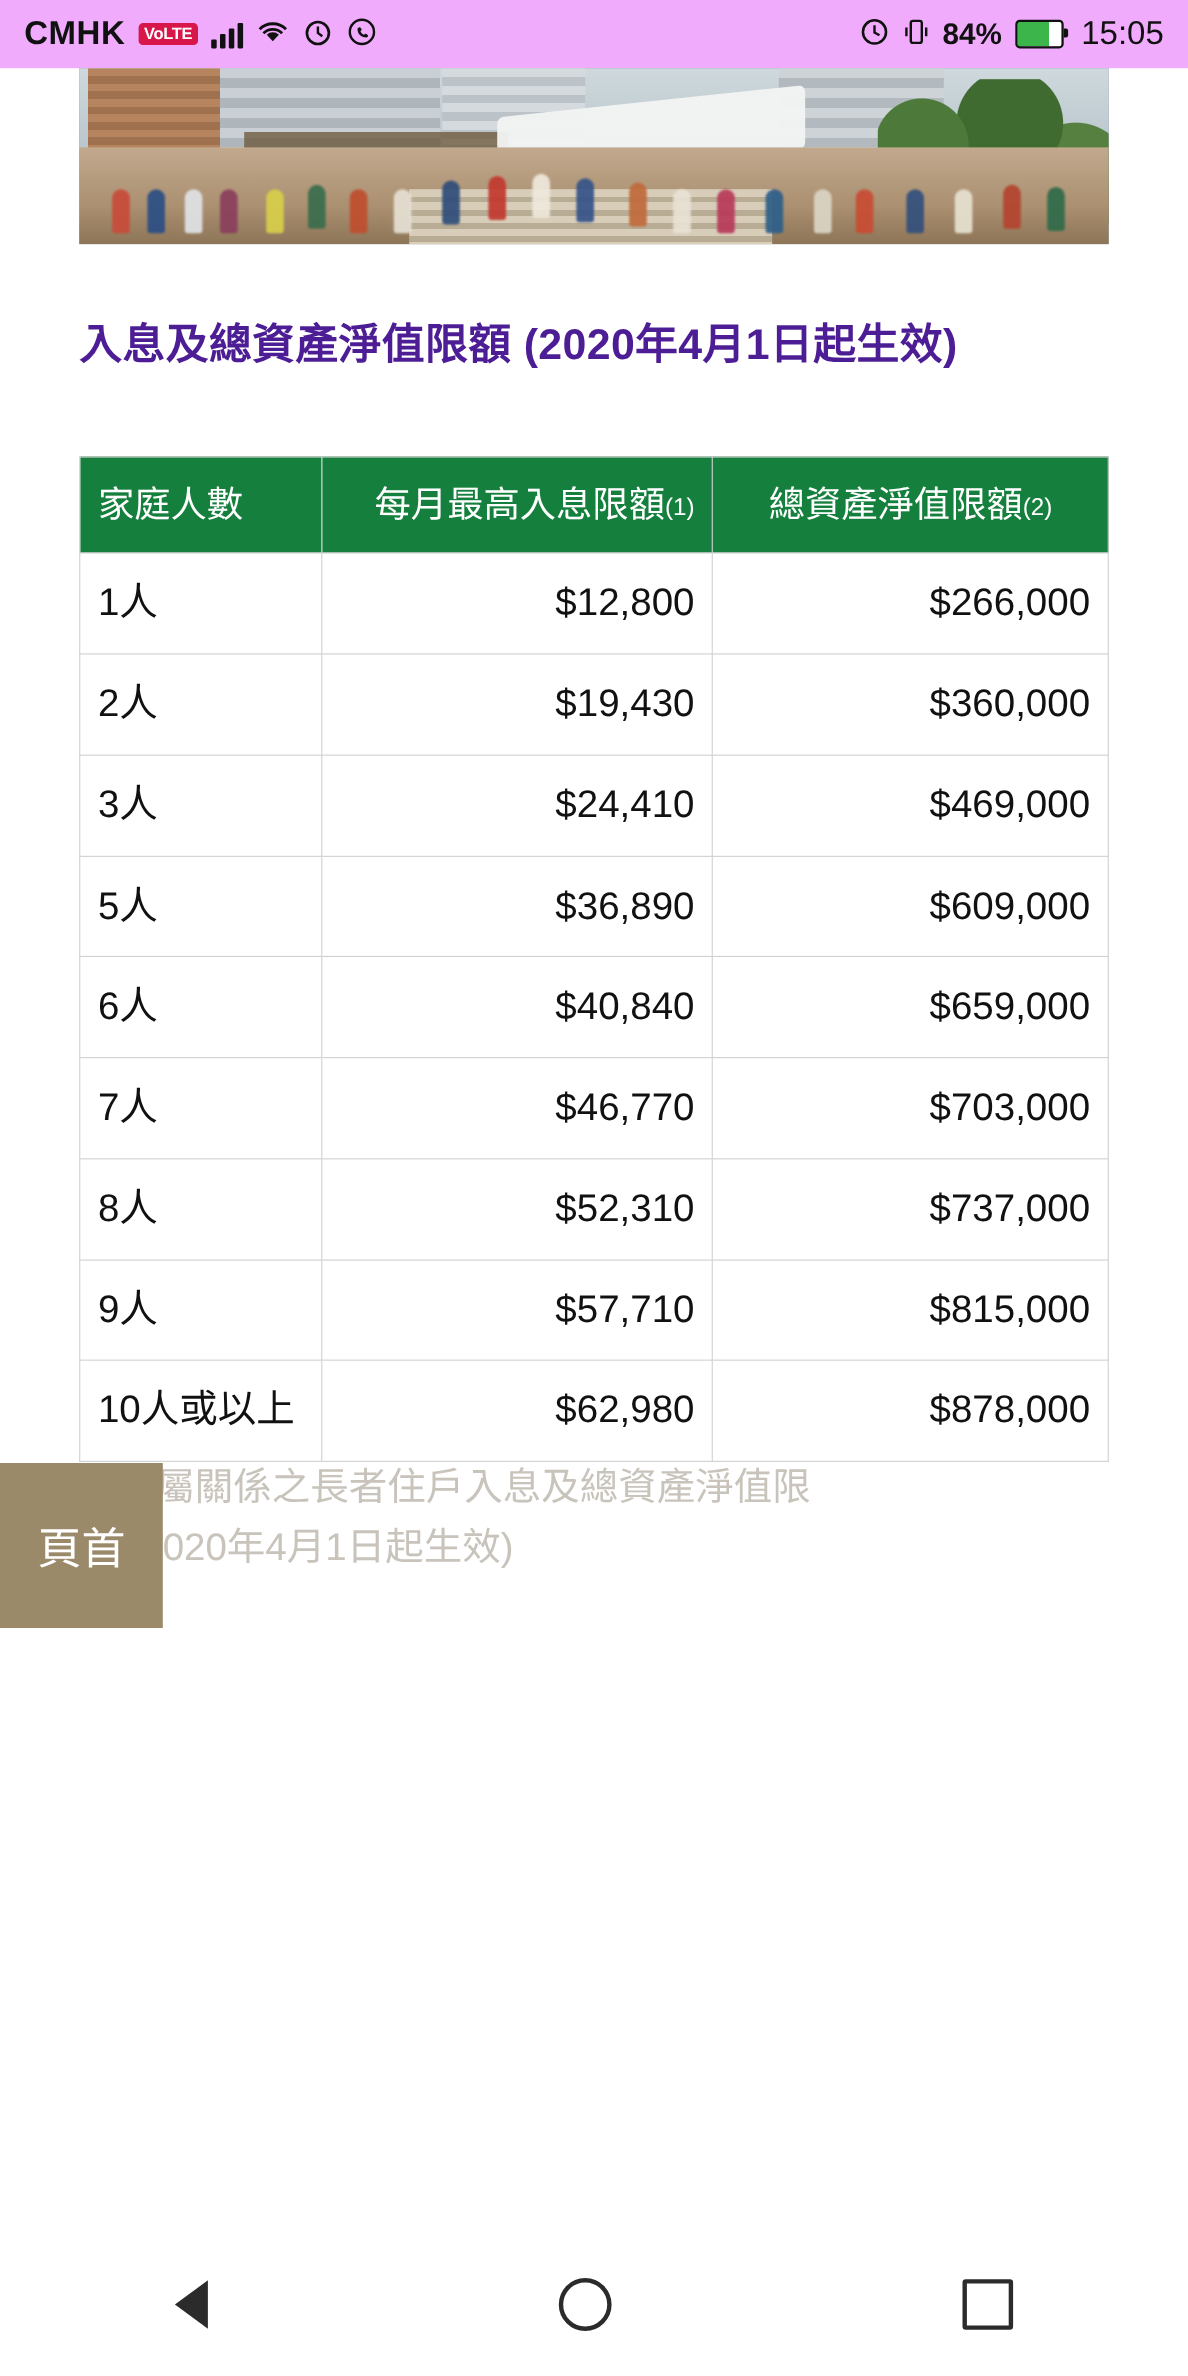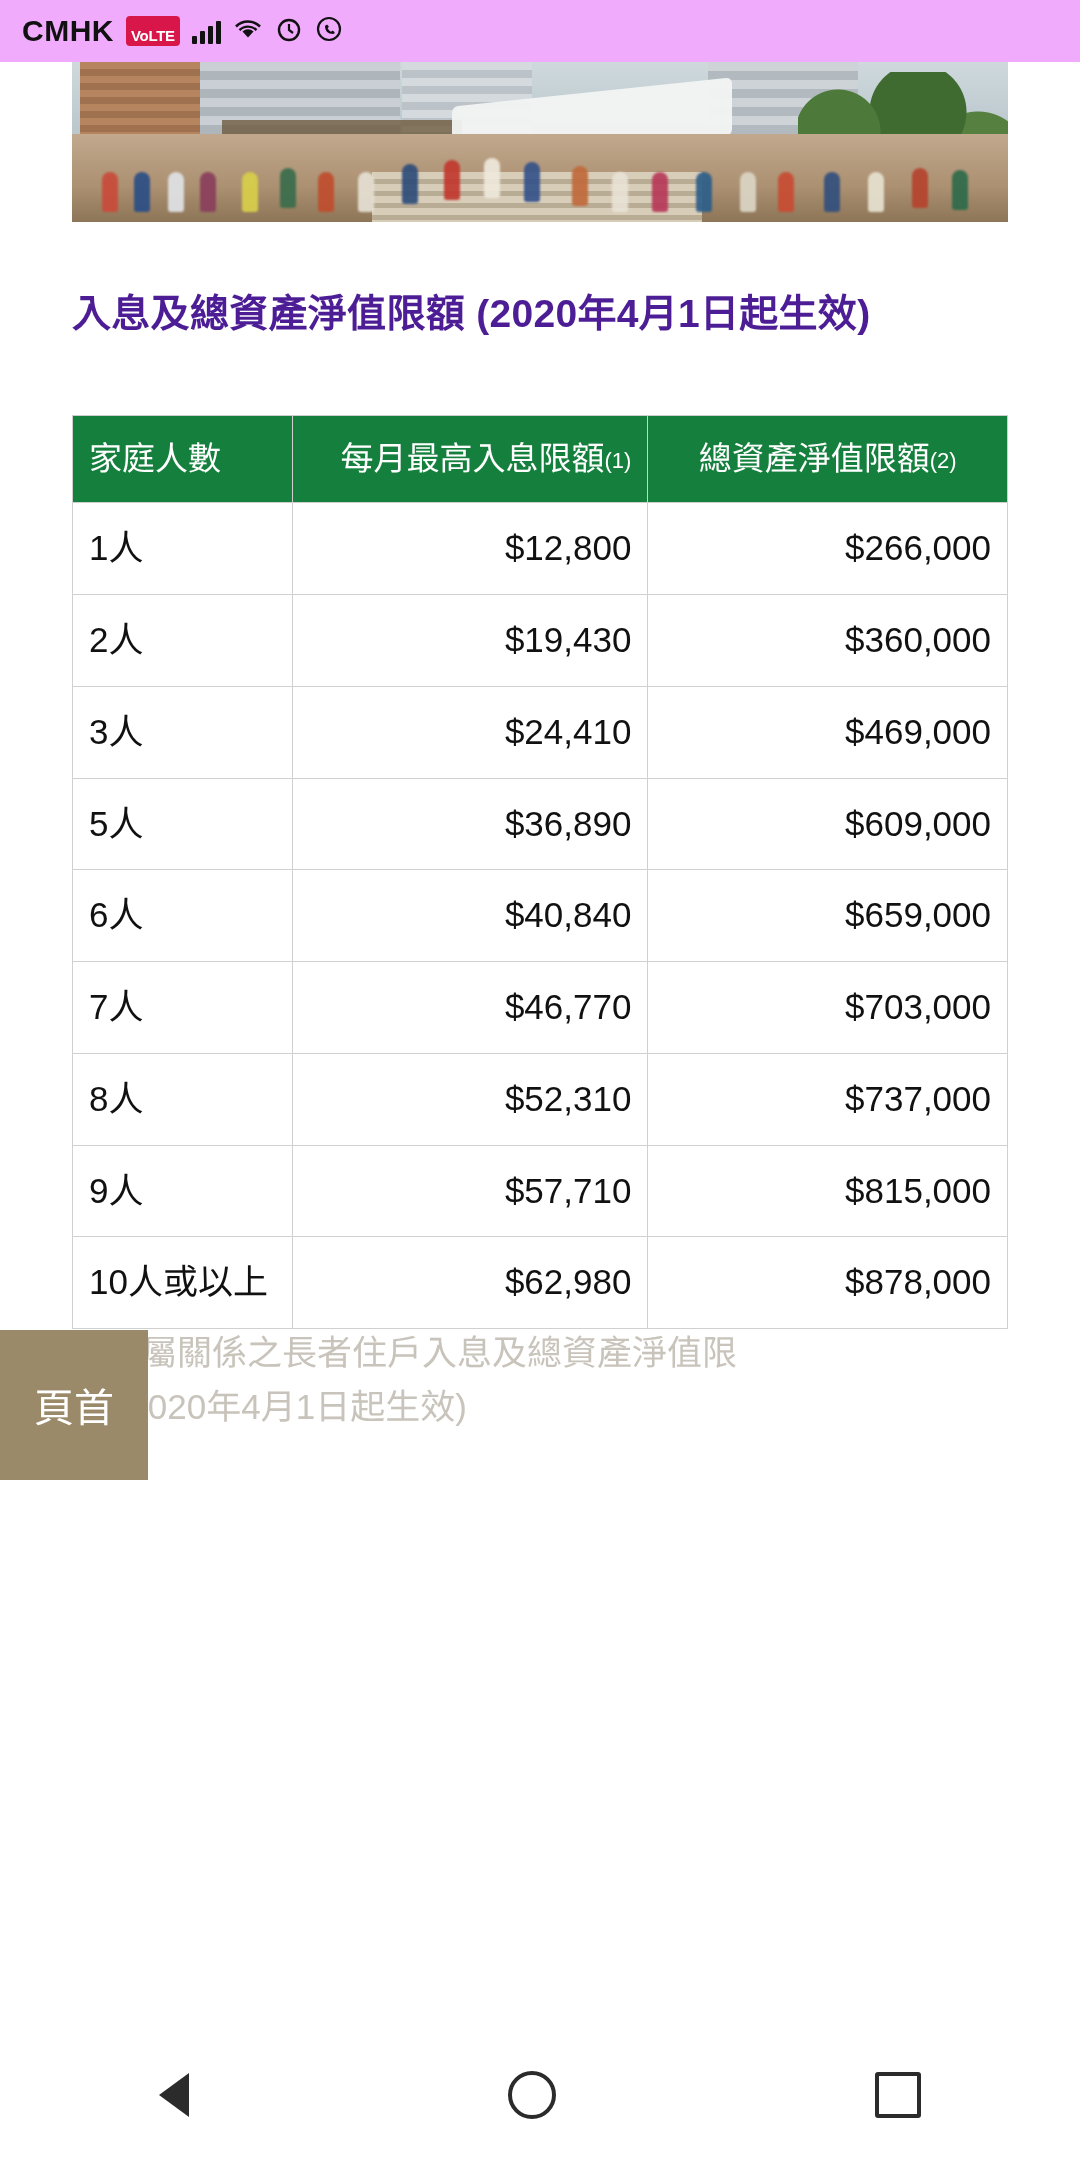--- a/index.html
+++ b/index.html
@@ -36,21 +36,21 @@
     font-weight: 600;
     letter-spacing: 0.5px;
     color: #111;
   }
   .volte-badge {
     background: #d8164a;
     color: #fff;
     font-size: 15px;
     font-weight: bold;
     border-radius: 4px;
-    padding: 12px 5px 3px 5px;
+    padding: 2px 5px 3px 5px;
     line-height: 1;
     letter-spacing: -0.3px;
   }
   .signal-bars {
     display: flex;
     align-items: flex-end;
     gap: 3px;
     height: 26px;
   }
   .signal-bars i {
@@ -322,20 +322,37 @@
         <circle cx="14" cy="15" r="10" stroke="#111" stroke-width="2.4" fill="none"></circle>
         <path d="M14 9 v6 l4 3" stroke="#111" stroke-width="2.2" fill="none"></path>
       </svg>
     </span>
     <span class="icon-glyph">
       <svg width="28" height="28" viewBox="0 0 28 28" aria-hidden="true">
         <circle cx="14" cy="14" r="11" stroke="#111" stroke-width="2.2" fill="none"></circle>
         <path d="M10 11 c0 5 3 8 8 8 c1 0 2-1 1.5-2 l-2-1.5 l-1.5 1.2 c-1.5-.8-2.6-1.9-3.3-3.4 l1.2-1.5 l-1.5-2 c-1-.5-2 .5-2.4 1.2z" fill="#111"></path>
       </svg>
     </span>
+  </div>
+  <div class="status-right">
+    <span class="icon-glyph">
+      <svg width="28" height="28" viewBox="0 0 28 28" aria-hidden="true">
+        <circle cx="14" cy="14" r="10.5" stroke="#111" stroke-width="2.3" fill="none"></circle>
+        <path d="M14 8 v6.5 l4.5 2.6" stroke="#111" stroke-width="2.2" fill="none"></path>
+      </svg>
+    </span>
+    <span class="icon-glyph">
+      <svg width="24" height="26" viewBox="0 0 24 26" aria-hidden="true">
+        <rect x="7" y="3" width="10" height="20" rx="2" stroke="#111" stroke-width="2.2" fill="none"></rect>
+        <path d="M3 9 v8 M21 9 v8" stroke="#111" stroke-width="2.2"></path>
+      </svg>
+    </span>
+    <span class="battery-text">84%</span>
+    <span class="batt-leaf"></span>
+    <span class="clock">15:05</span>
   </div>
 </div>
 
 <div class="hero">
   <div class="sky"></div>
   <div class="bldgA"></div>
   <div class="bldgB"></div>
   <div class="bldgC"></div>
   <div class="bldgD"></div>
   <div class="shopfront"></div>

